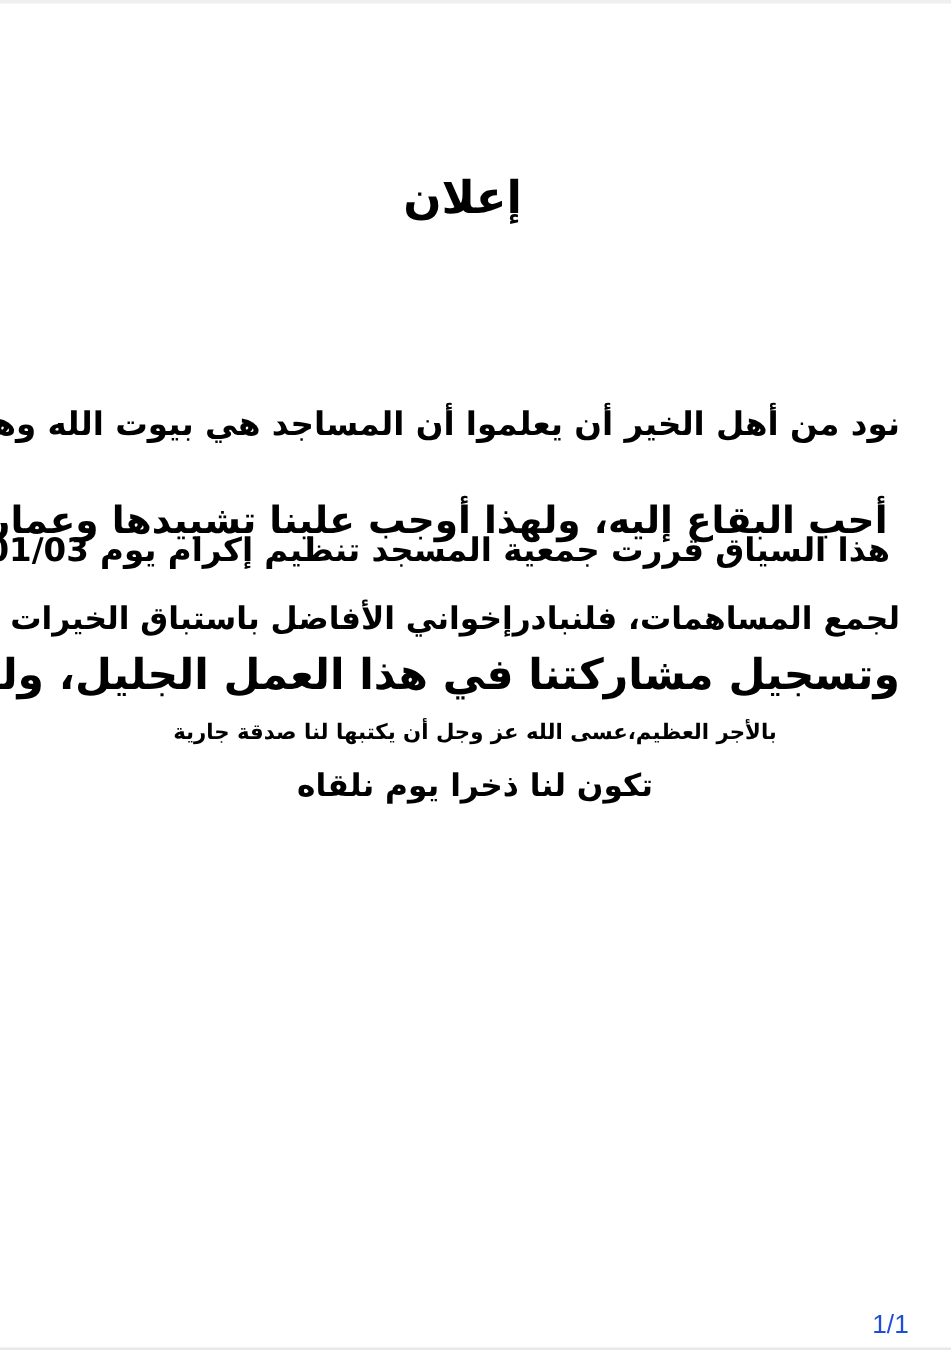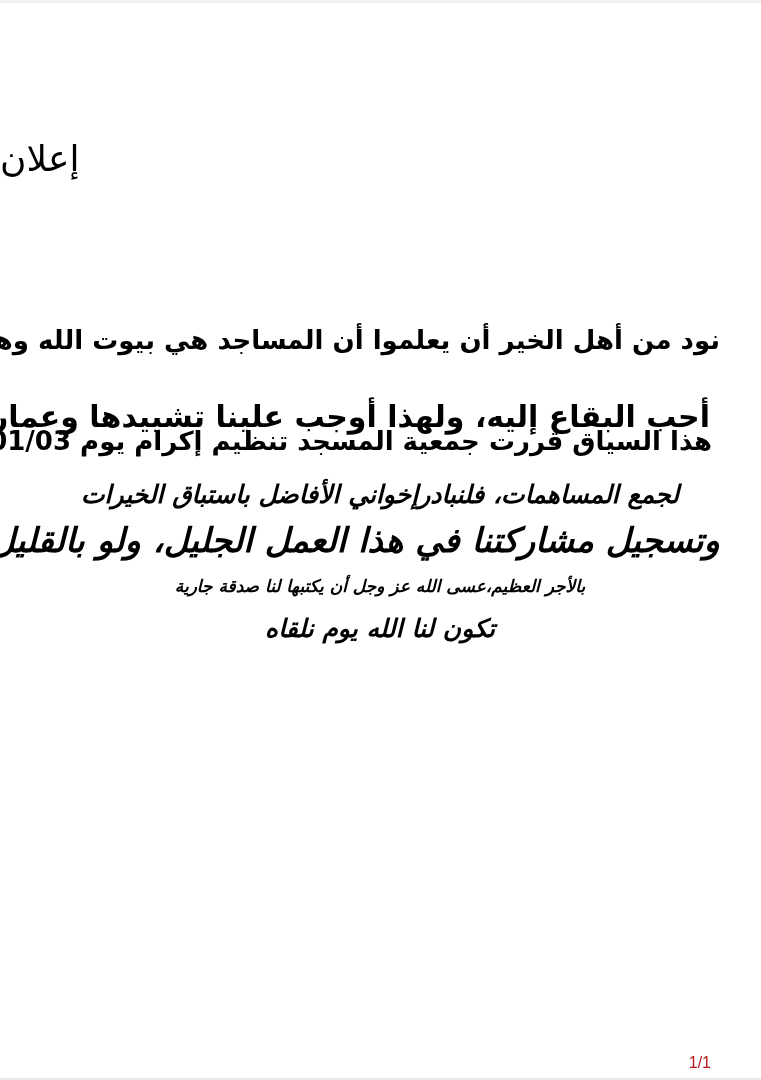--- a/index.html
+++ b/index.html
@@ -29,24 +29,24 @@
     .page {
       position: absolute;
       left: 0; top: 3px;
       width: 761px; height: 1075px;
       background: #ffffff;
     }
     .title {
       position: absolute;
       left: 0; top: 128px;
       width: 740px;
-      text-align: left;
+      text-align: center;
       direction: rtl;
       font-size: 36px;
-      font-weight: normal;
+      font-weight: bold;
       color: #000;
       line-height: 56px;
     }
     .body-text {
       position: absolute;
       direction: rtl;
       color: #000;
       font-weight: bold;
       font-size: 25px;
       white-space: nowrap;
@@ -55,44 +55,44 @@
       width: 680px;
     }
     .line {
       position: absolute;
       left: 0;
       width: 680px;
       height: 40px;
       line-height: 40px;
     }
     .line.justify-right { text-align: right; }
-    .line.center { text-align: center; font-style: italic; }
+    .line.center { text-align: center; }
     .page-indicator {
       position: absolute;
-      right: 50px;
+      right: 34px;
       bottom: 6px;
       font-family: "Liberation Sans", sans-serif;
-      font-size: 16px;
-      color: #b91c1c;
+      font-size: 21px;
+      color: #1d4ed8;
     }
   </style>
 </head>
 <body>
 
 <div class="top-band"></div>
 
 <div class="page">
   <div class="title">إعلان</div>
 
   <div class="body-text" style="top:0;">
     <div class="line justify-right" style="top:317px; right:0; left:auto; width:660px; font-size:26px;">نود من أهل الخير أن يعلموا أن المساجد هي بيوت الله وهي</div>
     <div class="line justify-right" style="top:394px; width:670px; font-size:30px;">أحب البقاع إليه، ولهذا أوجب علينا تشييدها وعمارتها. في</div>
     <div class="line justify-right" style="top:418px; width:672px; font-size:26px;">هذا السياق قررت جمعية المسجد تنظيم إكرام يوم 26/01/03</div>
     <div class="line center" style="top:472px; font-size:25px;">لجمع المساهمات، فلنبادرإخواني الأفاضل باستباق الخيرات</div>
     <div class="line center" style="top:517px; font-size:34px;">وتسجيل مشاركتنا في هذا العمل الجليل، ولو بالقليل للفوز</div>
     <div class="line center" style="top:563px; font-size:17px;">بالأجر العظيم،عسى الله عز وجل أن يكتبها لنا صدقة جارية</div>
-    <div class="line center" style="top:606px; font-size:25px;">تكون لنا الله يوم نلقاه</div>
+    <div class="line center" style="top:606px; font-size:25px;">تكون لنا ذخرا يوم نلقاه</div>
   </div>
 
   <div class="page-indicator">1/1</div>
 </div>
 
 <div class="bottom-band"></div>
 
 </body></html>

